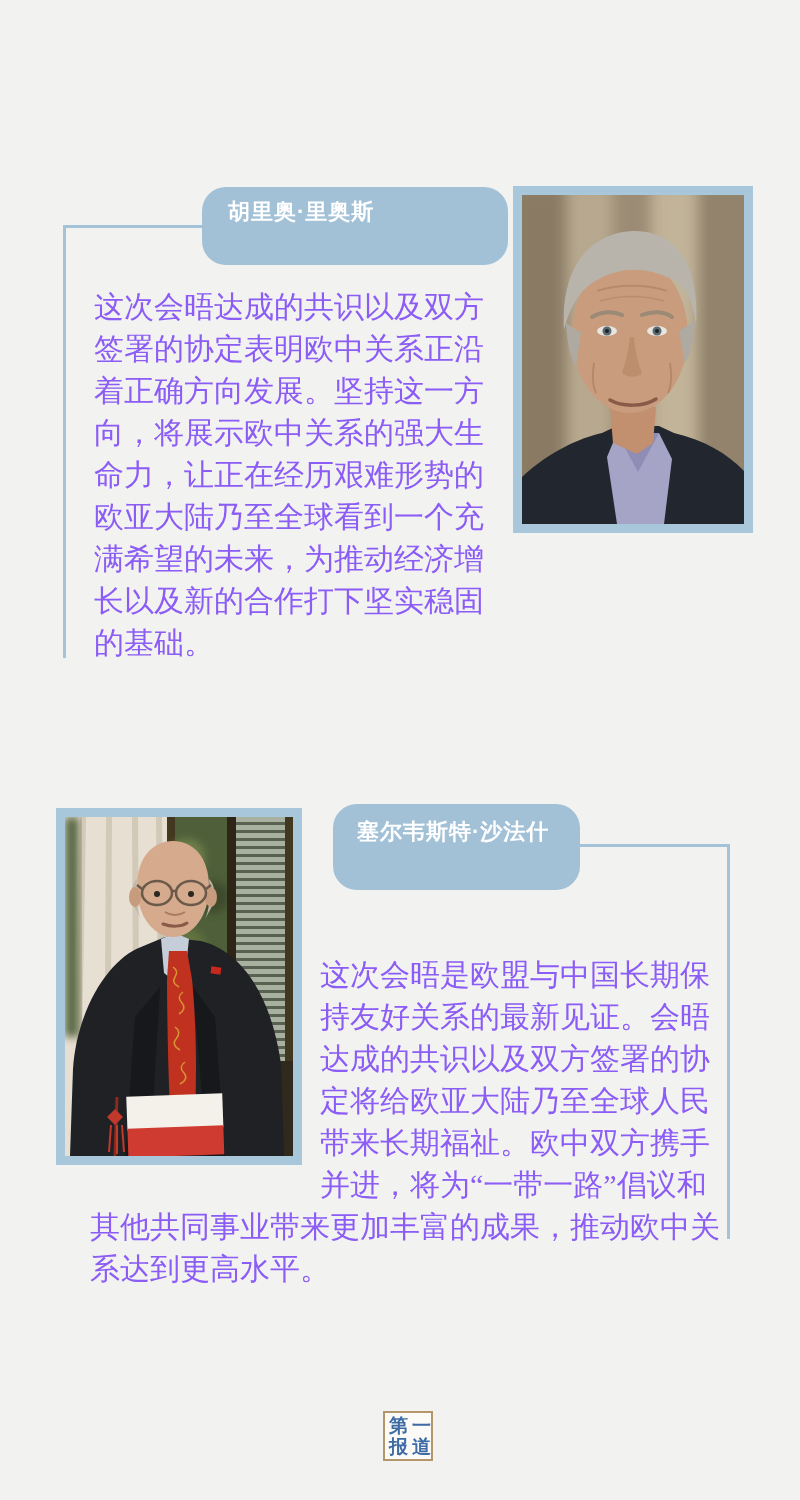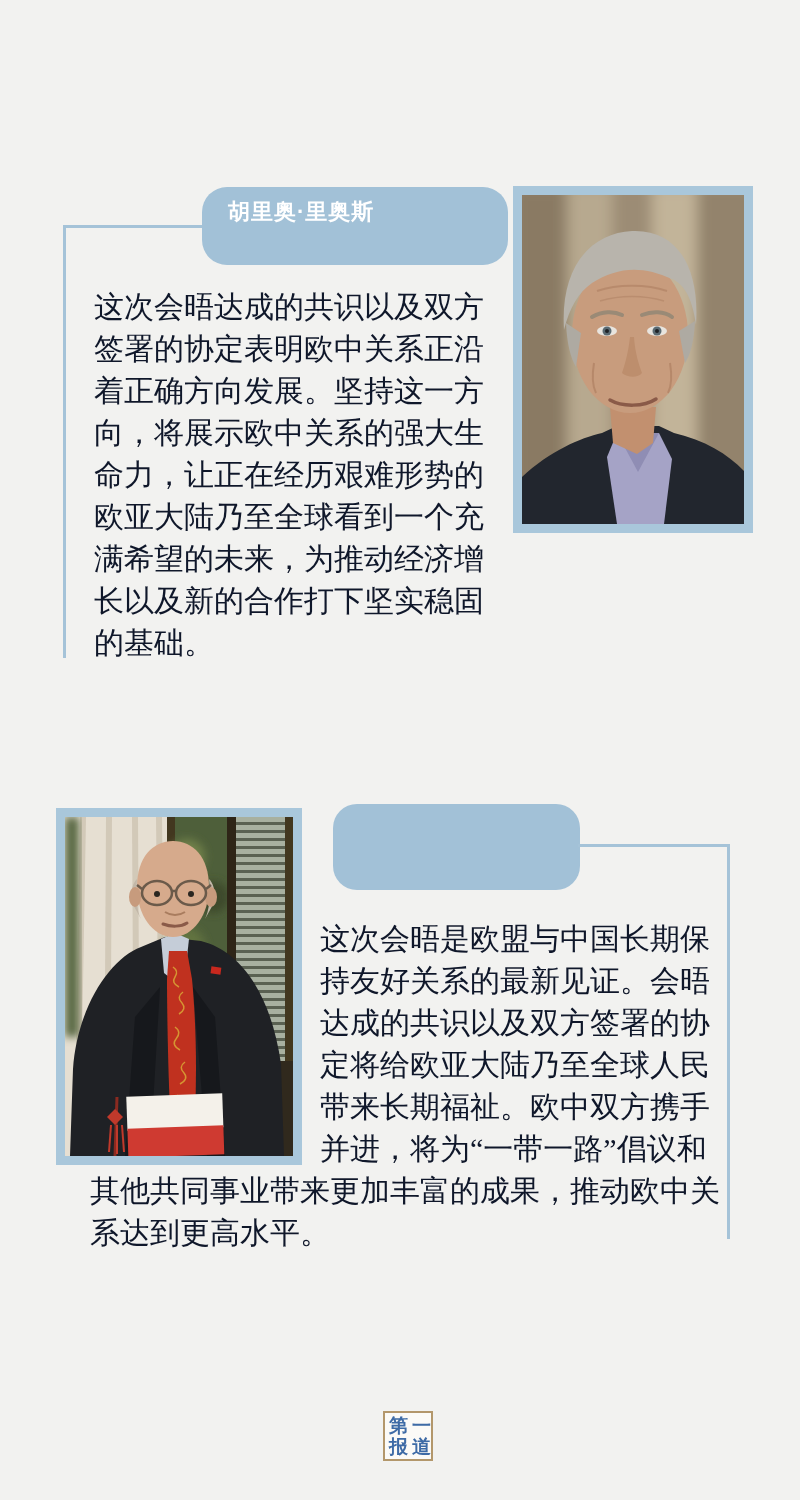--- a/index.html
+++ b/index.html
@@ -12,38 +12,38 @@
   .line { position:absolute; background:#a5c3d8; }
 
   .badge {
     position:absolute; background:#a2c1d7; border-radius:24px;
     color:#ffffff; box-sizing:border-box;
   }
   .badge .badge-name, .badge .badge-title {
     font-size:22px; line-height:29px; font-weight:600; letter-spacing:1px;
     white-space:nowrap;
   }
-  .badge1 { left:202px; top:187px; width:306px; height:78px; padding:10px 0 0 26px;border-radius:25px; }
+  .badge1 { left:202px; top:187px; width:306px; height:78px; padding:10px 0 0 26px; }
   .badge2 { left:333px; top:804px; width:247px; height:86px; padding:13px 0 0 24px; }
 
   .photo-frame {
     position:absolute; background:#a9c7db; padding:9px; box-sizing:border-box;
   }
   .photo-frame svg { display:block; }
   .frame1 { left:513px; top:186px; width:240px; height:347px; }
   .frame2 { left:56px;  top:808px; width:246px; height:357px; }
 
   .quote {
-    position:absolute; color:#0f172a;
+    position:absolute; color:#8b5cf6;
     font-family:"Liberation Serif","DejaVu Serif",serif;
     font-size:30px; line-height:42px;
     letter-spacing:0; word-break:break-all;
   }
   .quote1 { left:94px; top:286px; width:404px; }
-  .quote2 { left:90px; top:918px; width:640px; }
+  .quote2 { left:90px; top:954px; width:640px; }
   .float-spacer { float:left; width:230px; height:252px; }
 
   .conn-h1 { left:63px;  top:225px; width:142px; height:3px; }
   .conn-v1 { left:63px;  top:225px; width:3px;  height:433px; }
   .conn-h2 { left:578px; top:844px; width:152px; height:3px; }
   .conn-v2 { left:727px; top:844px; width:3px;  height:395px; }
 
   .footer-logo {
     position:absolute; left:383px; top:1411px; width:50px; height:50px;
     box-sizing:border-box; border:2px solid #b3976b; background:#fbfaf7;
@@ -176,20 +176,21 @@
       <path d="M42,300 l8,-8 l8,8 l-8,8 Z" fill="#c0392b"></path>
       <g stroke="#c0392b" stroke-width="2">
         <line x1="46" y1="308" x2="44" y2="335"></line>
         <line x1="52" y1="308" x2="52" y2="337"></line>
         <line x1="57" y1="308" x2="59" y2="335"></line>
       </g>
     </svg>
   </div>
 
   <div class="badge badge2">
+    <div class="badge-name">塞尔韦斯特·沙法什</div>
   </div>
 
   <div class="line conn-h2"></div>
   <div class="line conn-v2"></div>
 
   <div class="quote quote2">
     <div class="float-spacer"></div><span>这次会晤是欧盟与中国长期保持友好关系的最新见证。会晤达成的共识以及双方签署的协定将给欧亚大陆乃至全球人民带来长期福祉。欧中双方携手并进，将为“一带一路”倡议和其他共同事业带来更加丰富的成果，推动欧中关系达到更高水平。</span>
   </div>
 
   <div class="footer-logo">

